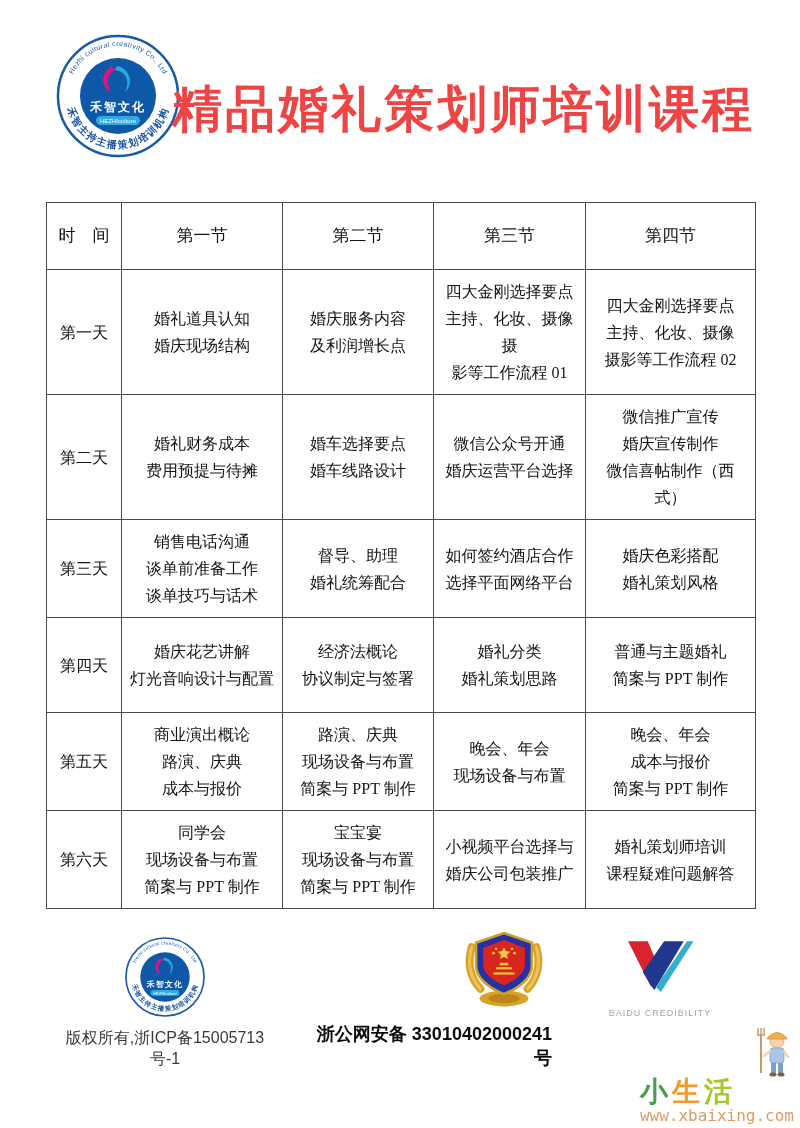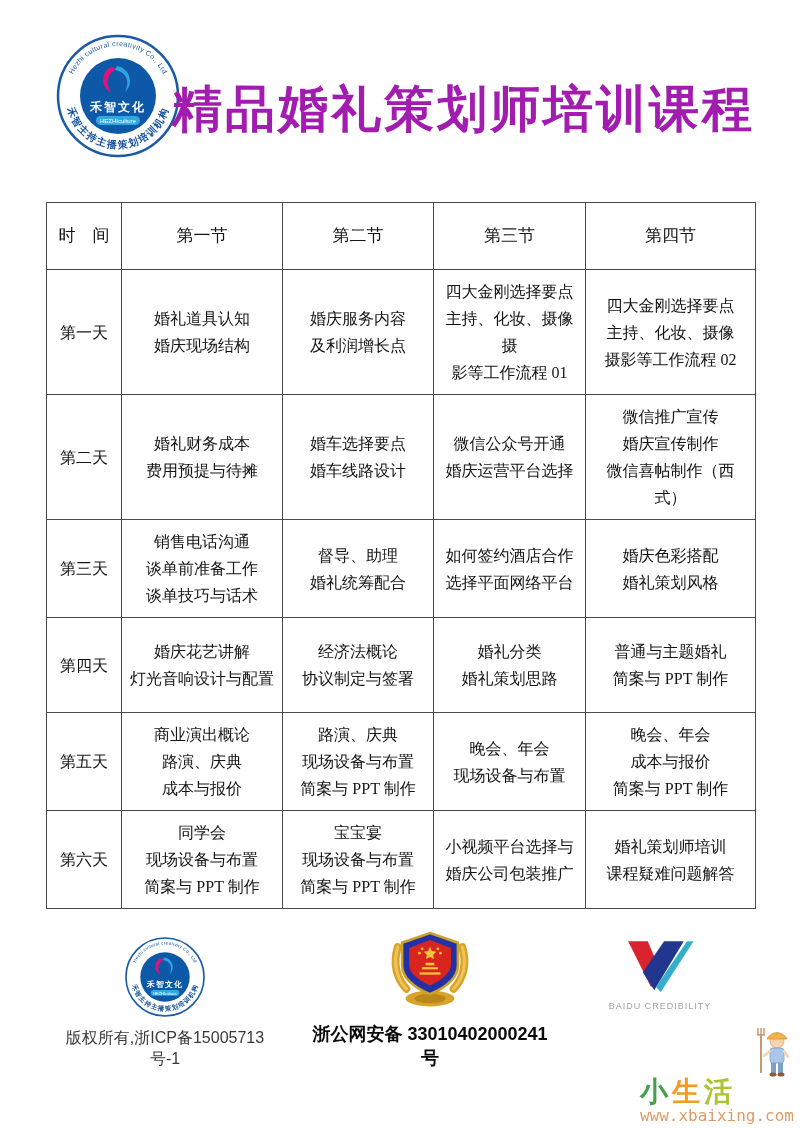--- a/index.html
+++ b/index.html
@@ -3,21 +3,21 @@
 <meta charset="utf-8">
 <style>
   html,body{margin:0;padding:0;background:#fff;}
   .page{position:relative;width:800px;height:1128px;background:#ffffff;overflow:hidden;
         font-family:"Liberation Sans",sans-serif;}
 
   
   .header-logo{position:absolute;left:55px;top:33px;width:126px;height:126px;}
   .page-title{position:absolute;left:172px;top:76px;width:580px;text-align:center;
       font-family:Liberation Mono, monospace;font-weight:700;font-size:50px;
-      color:#a21caf;letter-spacing:3px;white-space:nowrap;}
+      color:#ef4444;letter-spacing:3px;white-space:nowrap;}
 
   
   table.course{position:absolute;left:46px;top:202px;width:709px;border-collapse:collapse;
       table-layout:fixed;}
   table.course th,table.course td{border:1px solid #4a4a4a;text-align:center;vertical-align:middle;
       font-family:"Liberation Serif","DejaVu Serif",serif;color:#141414;font-weight:400;
       white-space:pre-line;padding:8px;}
   table.course th{font-size:17px;line-height:24px;}
   table.course td{font-size:16px;line-height:27px;}
   tr.h-head{height:67px}
@@ -26,28 +26,28 @@
   tr.h-r2{height:95px}
   tr.h-r3{height:95px}
   tr.h-r4{height:95px}
   tr.h-r5{height:96px}
 
   
   .footer-left{position:absolute;left:62px;top:936px;width:206px;text-align:center;}
   .footer-left .seal{width:82px;height:82px;display:inline-block;}
   .copyright{margin-top:6px;font-size:16px;color:#3a3a3a;letter-spacing:0;}
 
-  .footer-center{position:absolute;left:308px;top:926px;width:244px;text-align:center;}
+  .footer-center{position:absolute;left:308px;top:926px;width:244px;text-align:right;}
   .police-badge{width:96px;height:84px;display:inline-block;}
   .police-text{margin-top:8px;font-size:18px;font-weight:700;color:#0a0a0a;}
 
   .footer-right{position:absolute;left:588px;top:938px;width:144px;text-align:center;}
   .baidu-v{width:74px;height:54px;display:inline-block;}
   .baidu-cn{font-size:20px;color:#8c8c8c;letter-spacing:3px;margin-top:2px;}
-  .baidu-en{font-size:9px;color:#a5a5a5;letter-spacing:1px;margin-top:5px;}
+  .baidu-en{font-size:9px;color:#a5a5a5;letter-spacing:1px;margin-top:12px;}
   .baidu-cert{font-size:20px;color:#2e2e2e;font-weight:700;letter-spacing:2px;margin-top:9px;}
 
   
   .watermark{position:absolute;right:6px;bottom:4px;display:flex;align-items:flex-end;flex-direction:column;}
   .farmer{width:36px;height:52px;margin-right:2px;}
   .wm-text{line-height:1;}
   .wm-name{font-size:28px;font-weight:700;letter-spacing:4px;font-family:"DejaVu Sans",sans-serif;}
   .wm0{color:#43a047}.wm1{color:#f59a23}.wm2{color:#a8c632}
   .wm-url{font-size:16px;color:#dd9b66;font-family:"DejaVu Sans Mono",monospace;margin-top:2px;}
 </style>

